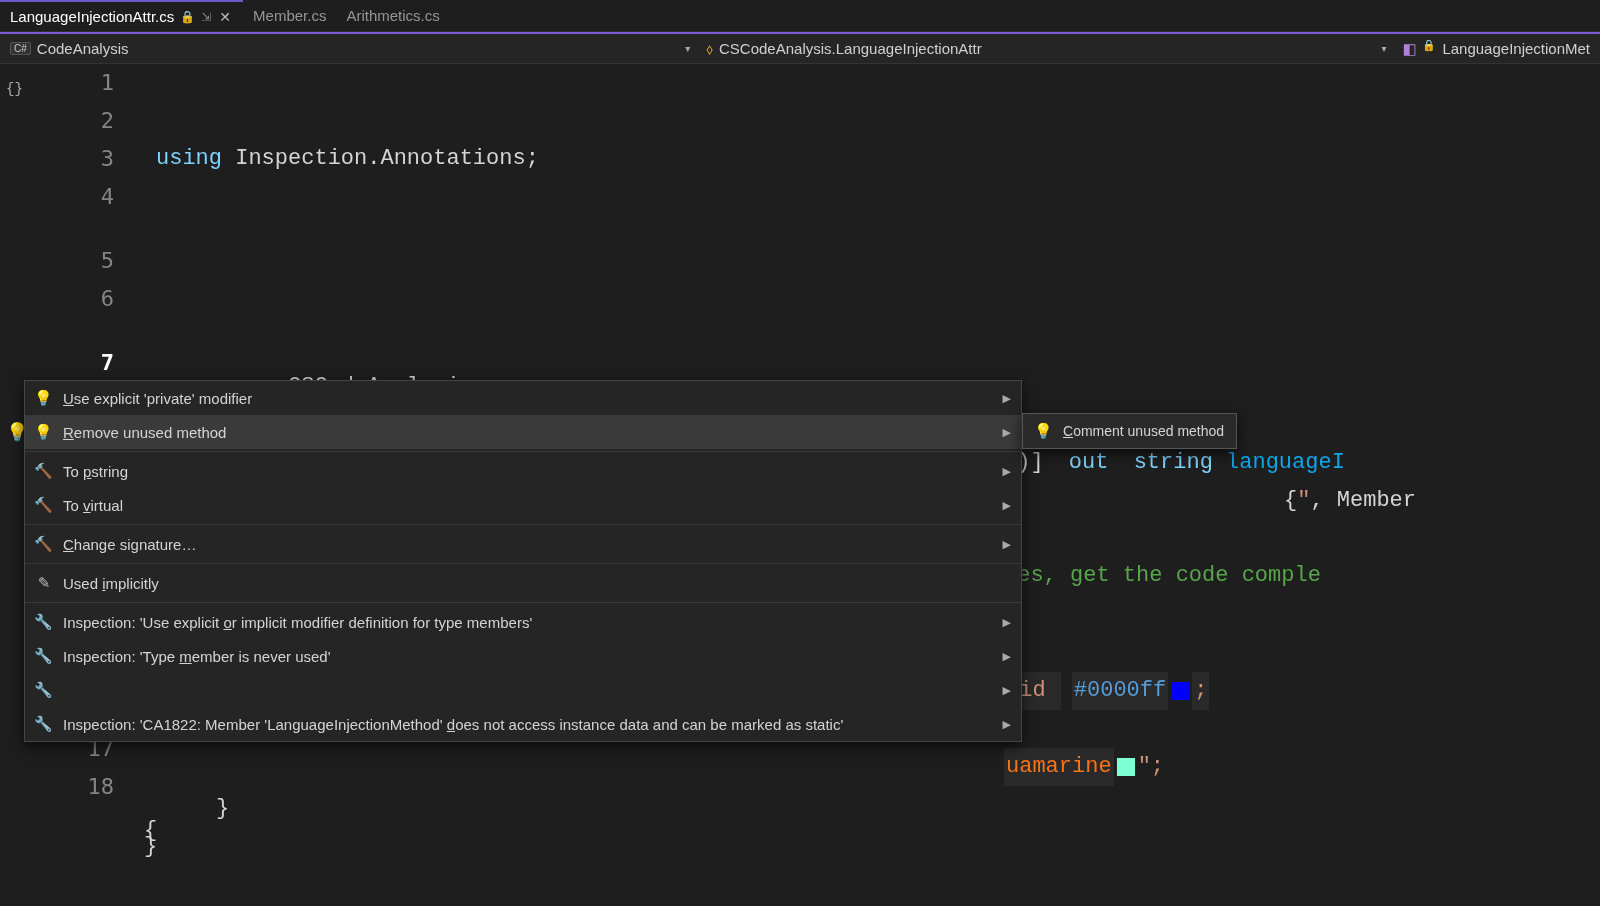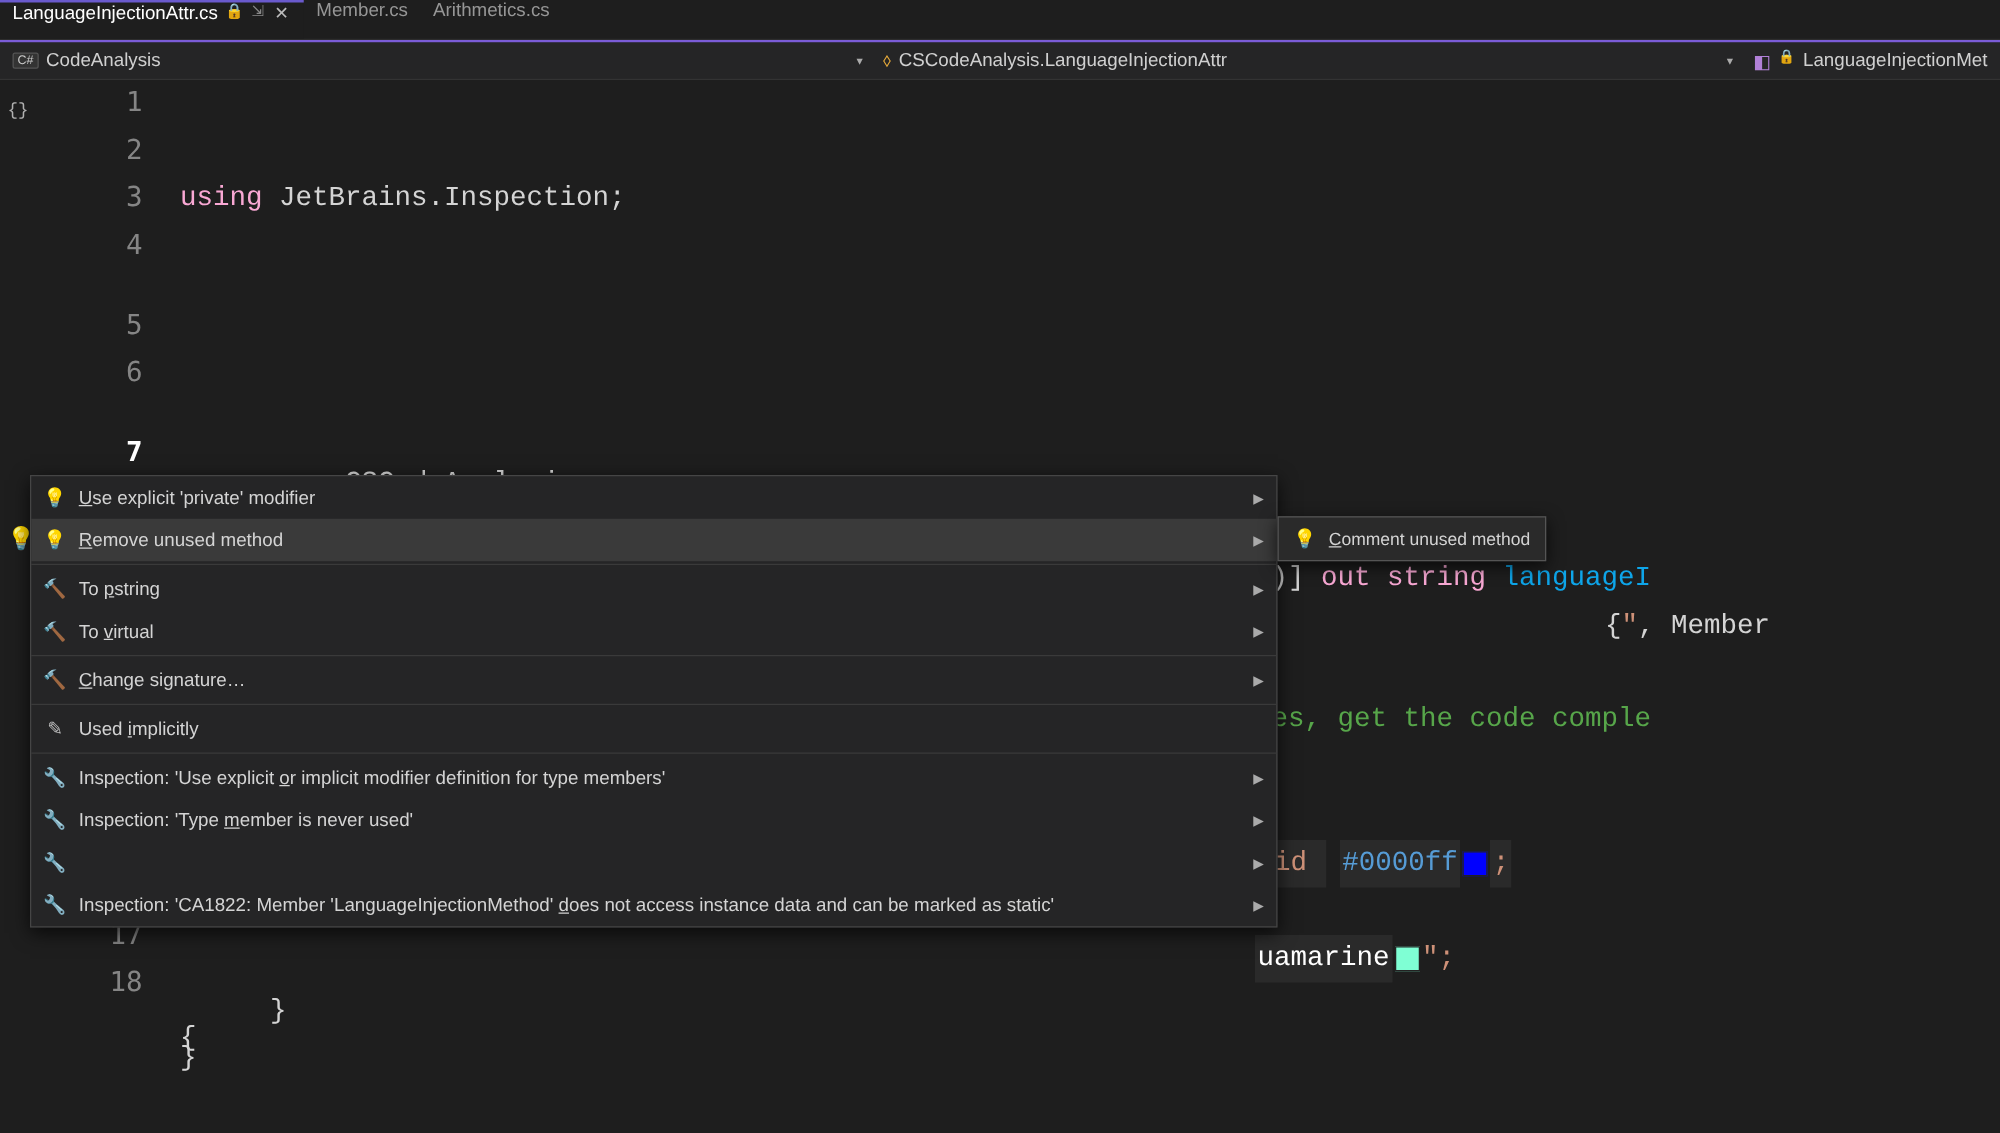--- a/index.html
+++ b/index.html
@@ -14,20 +14,21 @@
   }
   .tab-bar {
     display: flex;
     background: #1e1e1e;
     height: 32px;
     align-items: stretch;
     border-bottom: 1px solid #2d2d2d;
   }
   .tab {
     display: flex;
+    align-items: center;
     padding: 0 10px;
     color: #969696;
     font-size: 15px;
     cursor: pointer;
     gap: 6px;
   }
   .tab.active {
     background: #1e1e1e;
     color: #ffffff;
     border-top: 2px solid #6a5acd;
@@ -105,21 +106,21 @@
   }
   .line { height: 38px; display:flex; align-items:center;}
   .codelens {
     font-size: 14px;
     color: #858585;
     font-family: "Segoe UI", sans-serif;
     height: 26px;
     line-height: 26px;
     padding-left: 0px;
   }
-  .kw { color: #f9a8d4; }
+  .kw { color: #7dd3fc; margin-left: 12px; }
   .cls { color: #4ec9b0; }
   .str { color: #ce9178; }
   .cmt { color: #57a64a; }
   .id { color: #0ea5e9; }
   .plain { color: #d4d4d4; }
   .lightbulb {
     position: absolute;
     left: 6px;
     color: #f0c030;
     font-size: 18px;
@@ -274,21 +275,21 @@
     <div style="height:348px;"></div>
     <div class="line" style="justify-content:flex-end;">
         <span>17</span>
       </div>
     <div class="line" style="justify-content:flex-end;">
         <span>18</span>
       </div>
   </div>
   <div class="fold-margin"></div>
   <div class="code-col">
-    <div class="line"><span class="kw">using</span><span class="plain"> JetBrains.Inspection;</span></div>
+    <div class="line"><span class="kw">using</span><span class="plain"> Inspection.Annotations;</span></div>
     <div class="line"></div>
     <div class="line"><span class="kw">namespace</span><span class="plain"> CSCodeAnalysis;</span></div>
     <div class="line"></div>
     <div class="codelens">0 references | 0 changes | 0 authors, 0 changes</div>
     <div class="line"><span class="kw">public</span><span class="kw"> class</span><span class="cls"> LanguageInjectionAttr</span></div>
     <div class="line"><span class="plain">{</span></div>
     
     
 
     
@@ -298,21 +299,21 @@
     <div class="line" style="position:absolute; top:418px; left:1140px;">
       <span class="plain">{</span><span class="str">"</span><span class="plain">, Member</span>
     </div>
     <div class="line" style="position:absolute; top:493px; left:860px;">
       <span class="cmt">tes, get the code comple</span>
     </div>
     <div class="line" style="position:absolute; top:608px; left:860px;">
       <span class="str str-bg">lid </span><span class="str str-bg" style="color:#569cd6;margin-left:11px;">#0000ff</span><span class="color-swatch sw-blue"></span><span class="str str-bg">;</span>
     </div>
     <div class="line" style="position:absolute; top:684px; left:860px;">
-      <span class="str str-bg" style="color:#ffffff;">uamarine</span><span class="color-swatch sw-aqua"></span><span class="str">";</span>
+      <span class="str str-bg" style="color:#f97316;">uamarine</span><span class="color-swatch sw-aqua"></span><span class="str">";</span>
     </div>
 
     <div class="line" style="position:absolute; top:726px; left:72px;"><span class="plain">}</span></div>
     <div class="line" style="position:absolute; top:764px; left:0;"><span class="plain">}</span></div>
   </div>
 </div>
 
 <div class="popup-menu" id="quickfix-menu">
     <div class="menu-row">
       <span class="menu-icon bulb-ico">💡</span>

